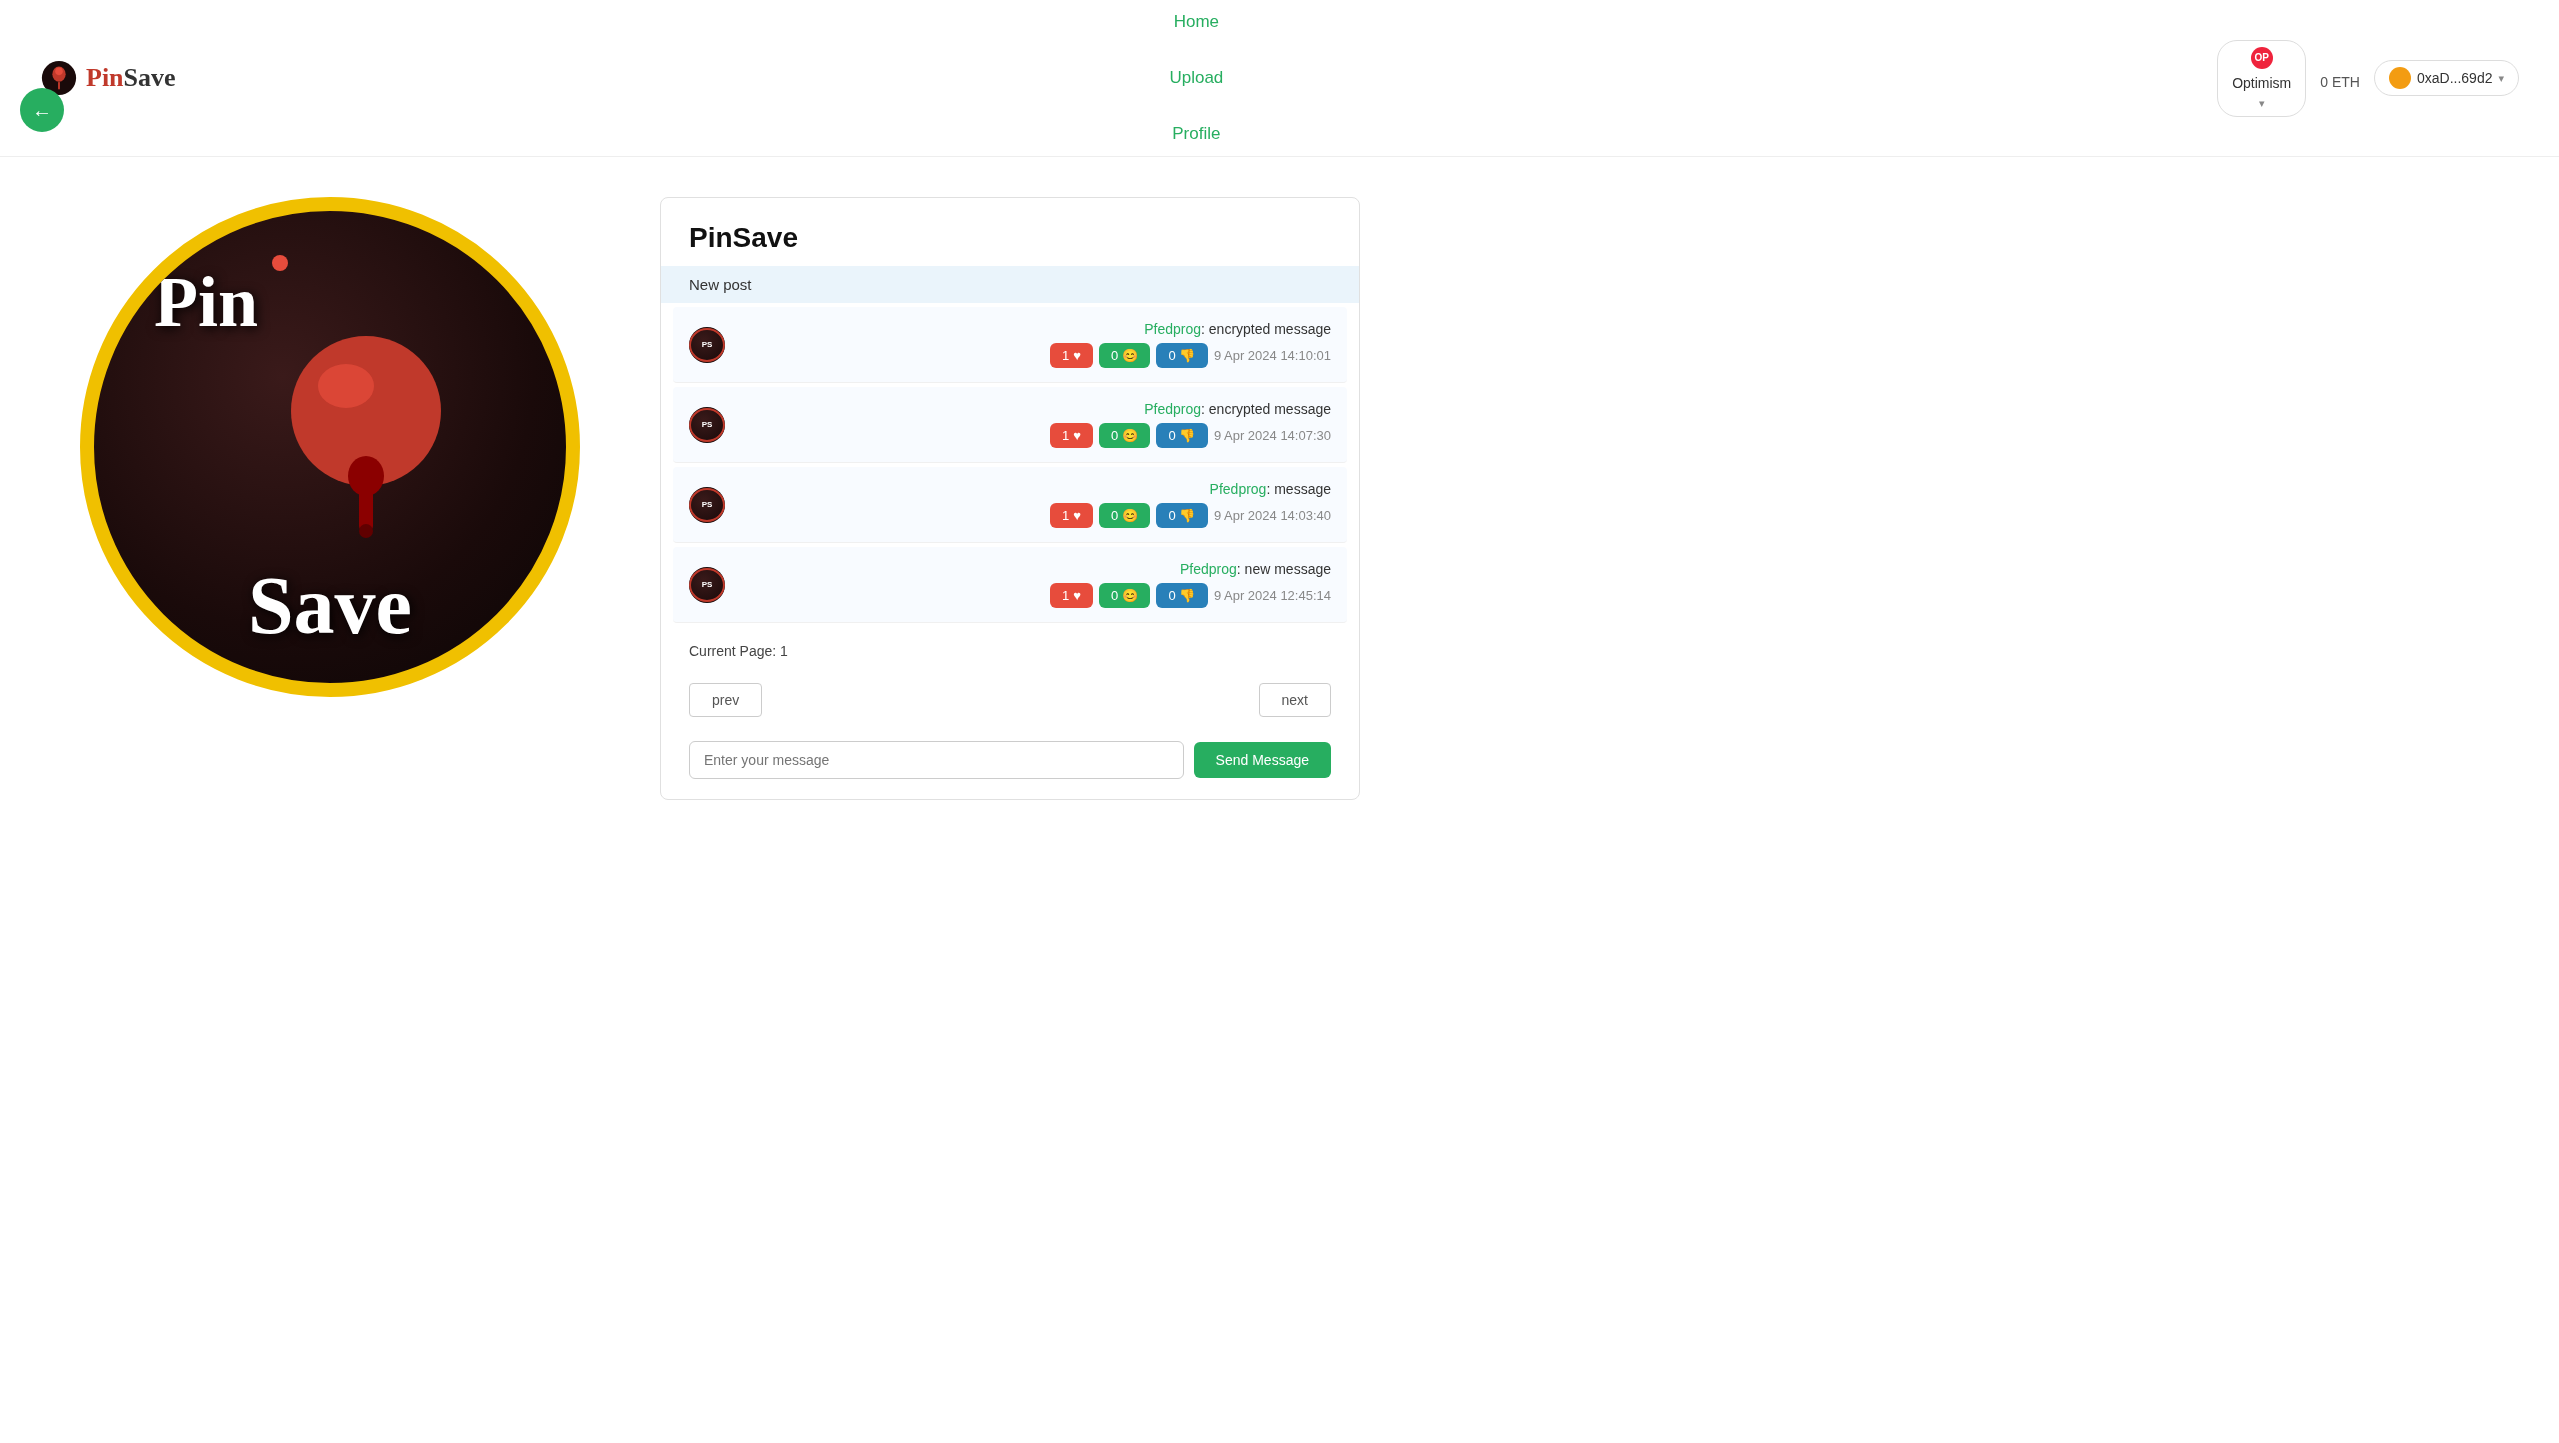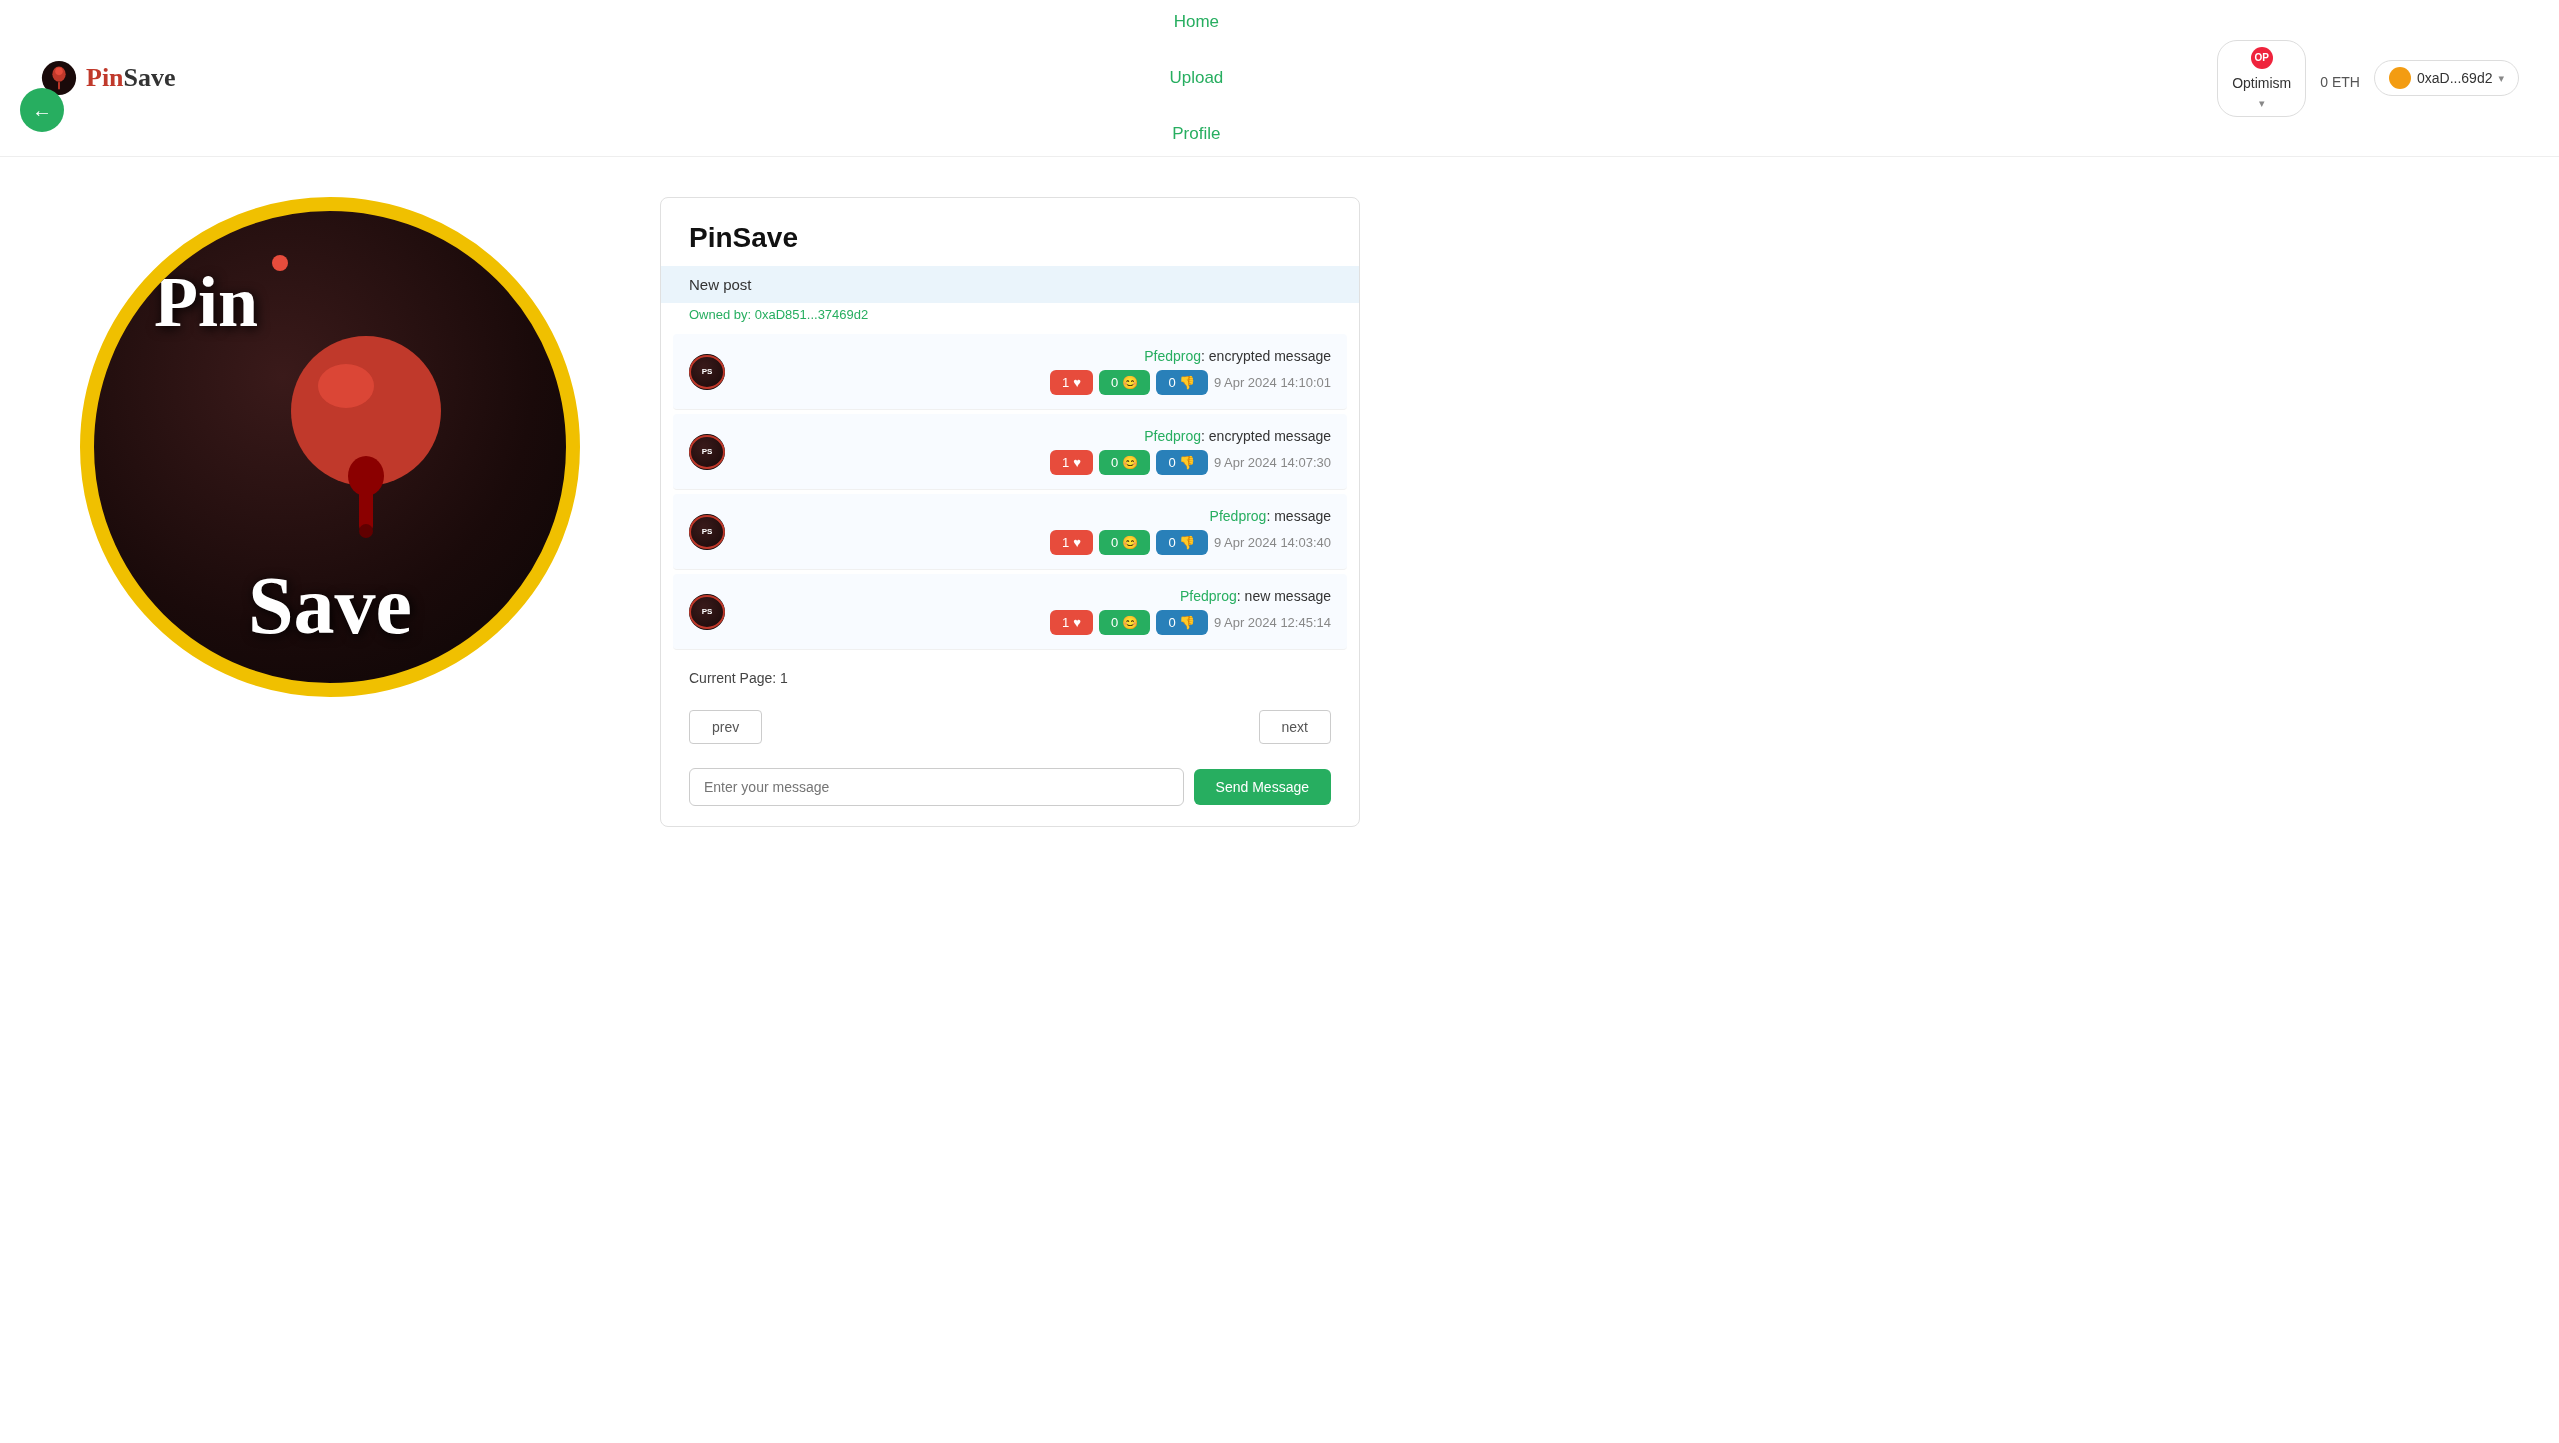--- a/index.html
+++ b/index.html
@@ -409,21 +409,20 @@
   </div>
 
   <div class="chat-panel">
 
     <div class="chat-title">PinSave</div>
 
     <div class="new-post-bar">
       <span>New post</span>
     </div>
 
-    <div class="owned-by">Owned by: 0xaD851...37469d2</div>
 
     <div class="messages-list">
 
       <div class="message-row">
         <div class="msg-avatar">
           <div class="msg-avatar-inner">PS</div>
         </div>
         <div class="msg-content">
           <div class="msg-text">
             <span class="author">Pfedprog</span><span>: </span><span>encrypted message</span>

